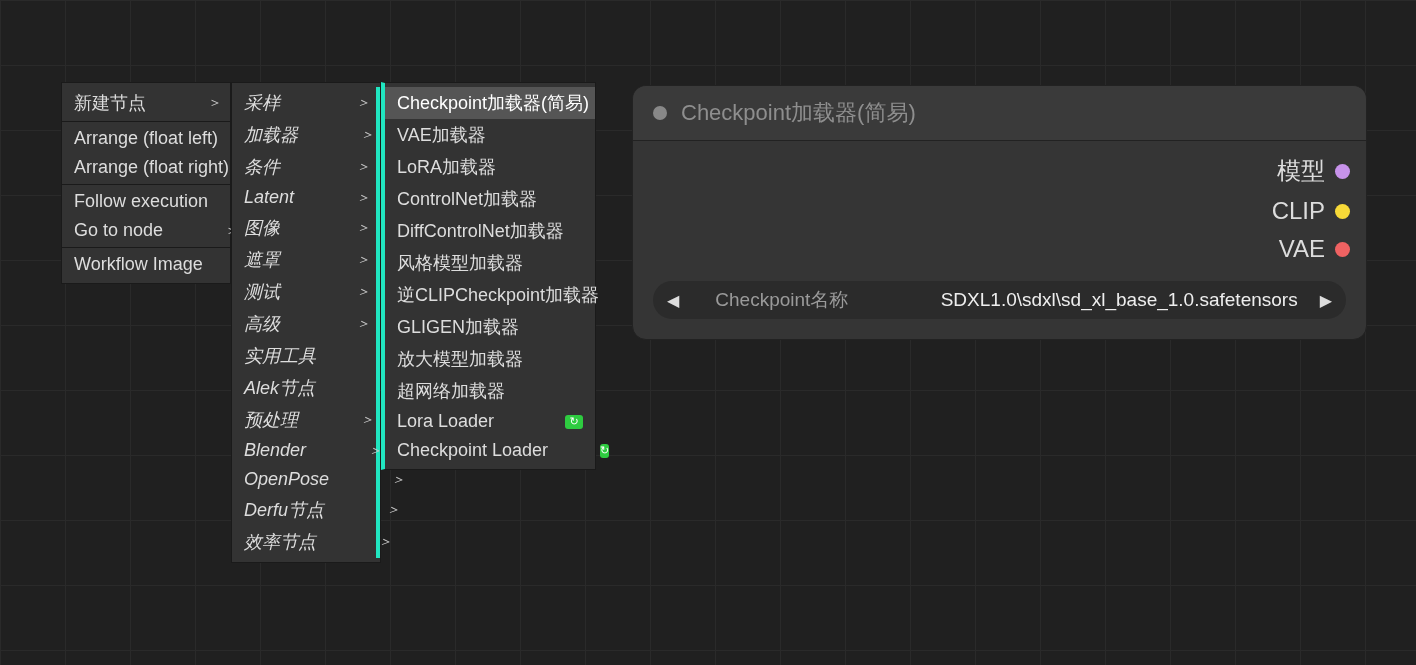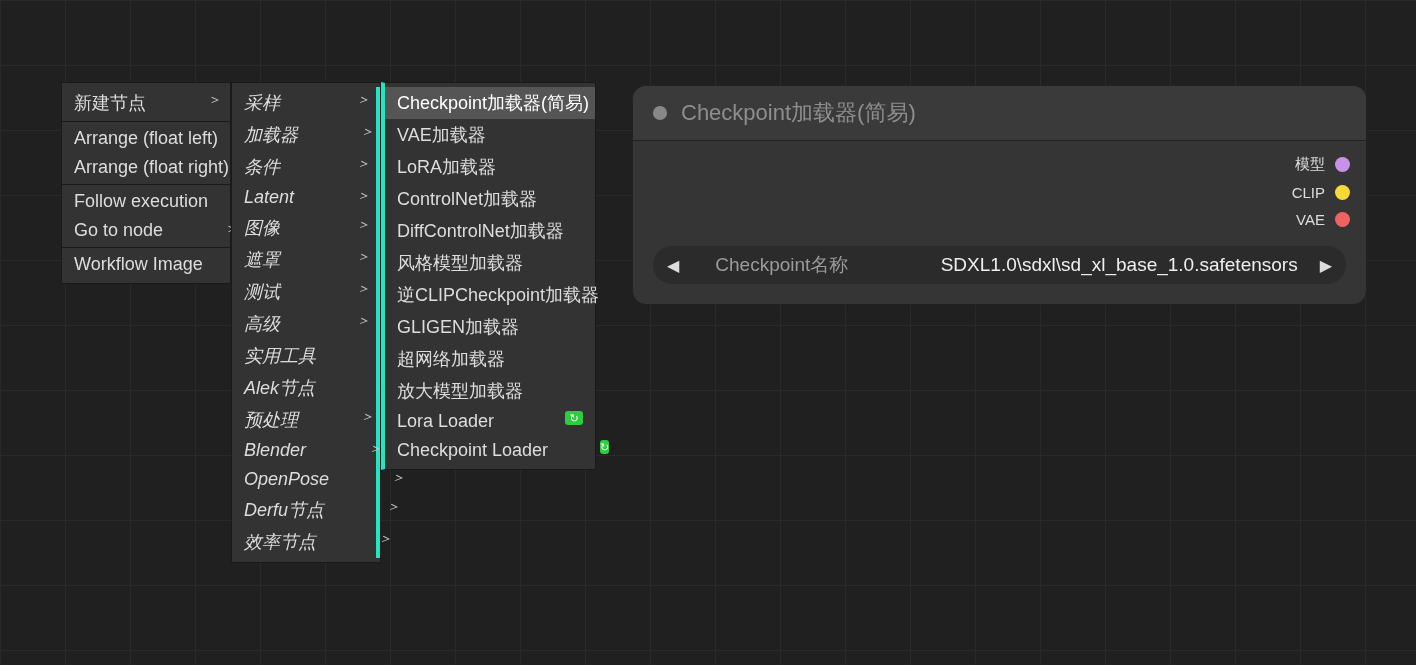--- a/index.html
+++ b/index.html
@@ -17,20 +17,21 @@
 .menu {
   position: absolute;
   background: #333333;
   border: 1px solid #1a1a1a;
   padding: 4px 0;
   font-size: 18px;
 }
 .menu-item {
   display: flex;
   justify-content: space-between;
+  align-items: center;
   padding: 4px 12px;
   color: #dddddd;
   cursor: pointer;
   white-space: nowrap;
   gap: 44px;
 }
 .menu-item.disabled { color: #777777; }
 .menu-item .chev { margin-left: 18px; color: #cccccc; font-size: 14px; }
 .menu-sep { height: 1px; background: #1a1a1a; margin: 2px 0; }
 .menu2 .menu-item { border-right: 4px solid #21e6c1; padding-right: 6px; }
@@ -67,21 +68,21 @@
   background: #3a3a3a;
   border-bottom: 1px solid #222;
 }
 .node-title .dot {
   width: 14px; height: 14px; border-radius: 50%;
   background: #888888;
 }
 .node-title .txt { color: #8e8e8e; font-size: 22px; }
 .node-body { padding: 14px 16px 20px 16px; }
 .outputs { display: flex; flex-direction: column; align-items: flex-end; gap: 10px; margin-bottom: 18px; }
-.output { display: flex; align-items: center; gap: 10px; color: #dddddd; font-size: 15px; }
+.output { display: flex; align-items: center; gap: 10px; color: #dddddd; font-size: 24px; }
 .output .port { width: 15px; height: 15px; border-radius: 50%; }
 .port.purple { background: #c792ea; }
 .port.yellow { background: #f7d938; }
 .port.red { background: #ef6262; }
 .widget {
   margin: 0 4px;
   background: #2b2b2b;
   border-radius: 22px;
   display: flex;
   align-items: center;
@@ -204,24 +205,24 @@
   <div class="menu-item">
       <span>风格模型加载器</span>
     </div>
   <div class="menu-item">
       <span>逆CLIPCheckpoint加载器</span>
     </div>
   <div class="menu-item">
       <span>GLIGEN加载器</span>
     </div>
   <div class="menu-item">
+      <span>放大模型加载器</span>
+    </div>
+  <div class="menu-item">
       <span>超网络加载器</span>
-    </div>
-  <div class="menu-item">
-      <span>放大模型加载器</span>
     </div>
   <div class="menu-item">
       <span>Lora Loader</span>
       <span class="badge">↻</span>
     </div>
   <div class="menu-item">
       <span>Checkpoint Loader</span>
       <span class="badge">↻</span>
     </div>
 </div>

